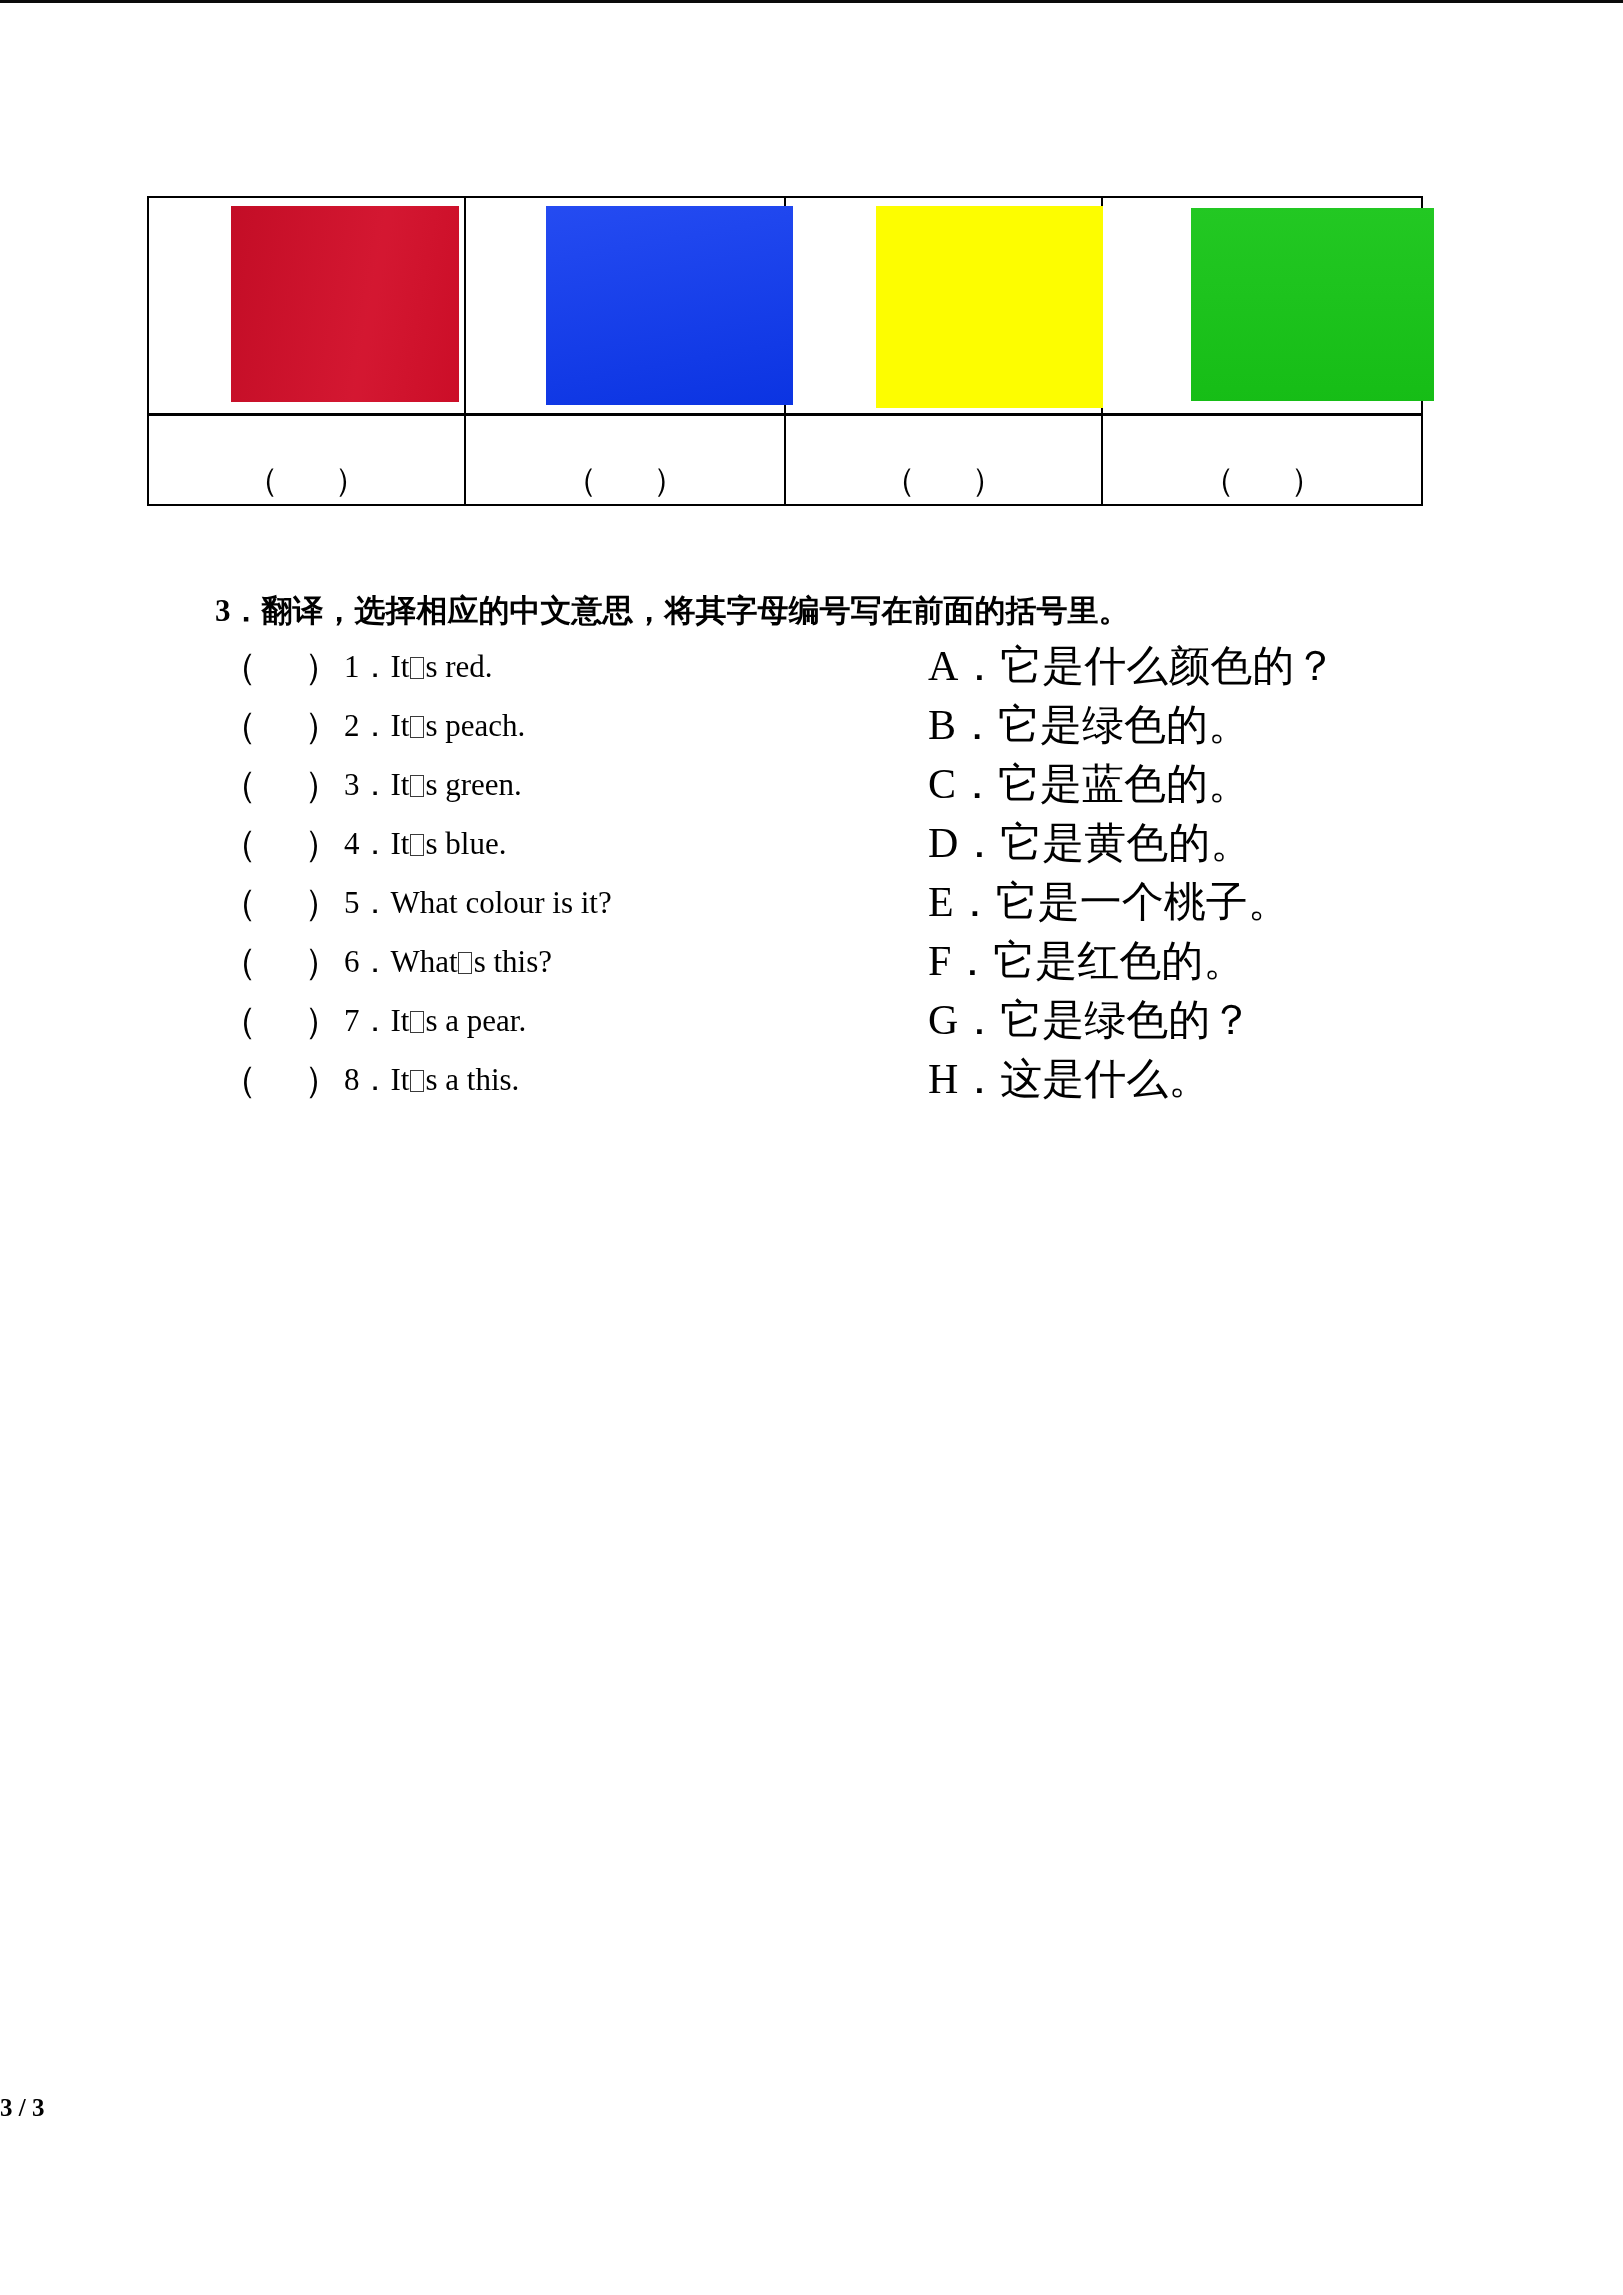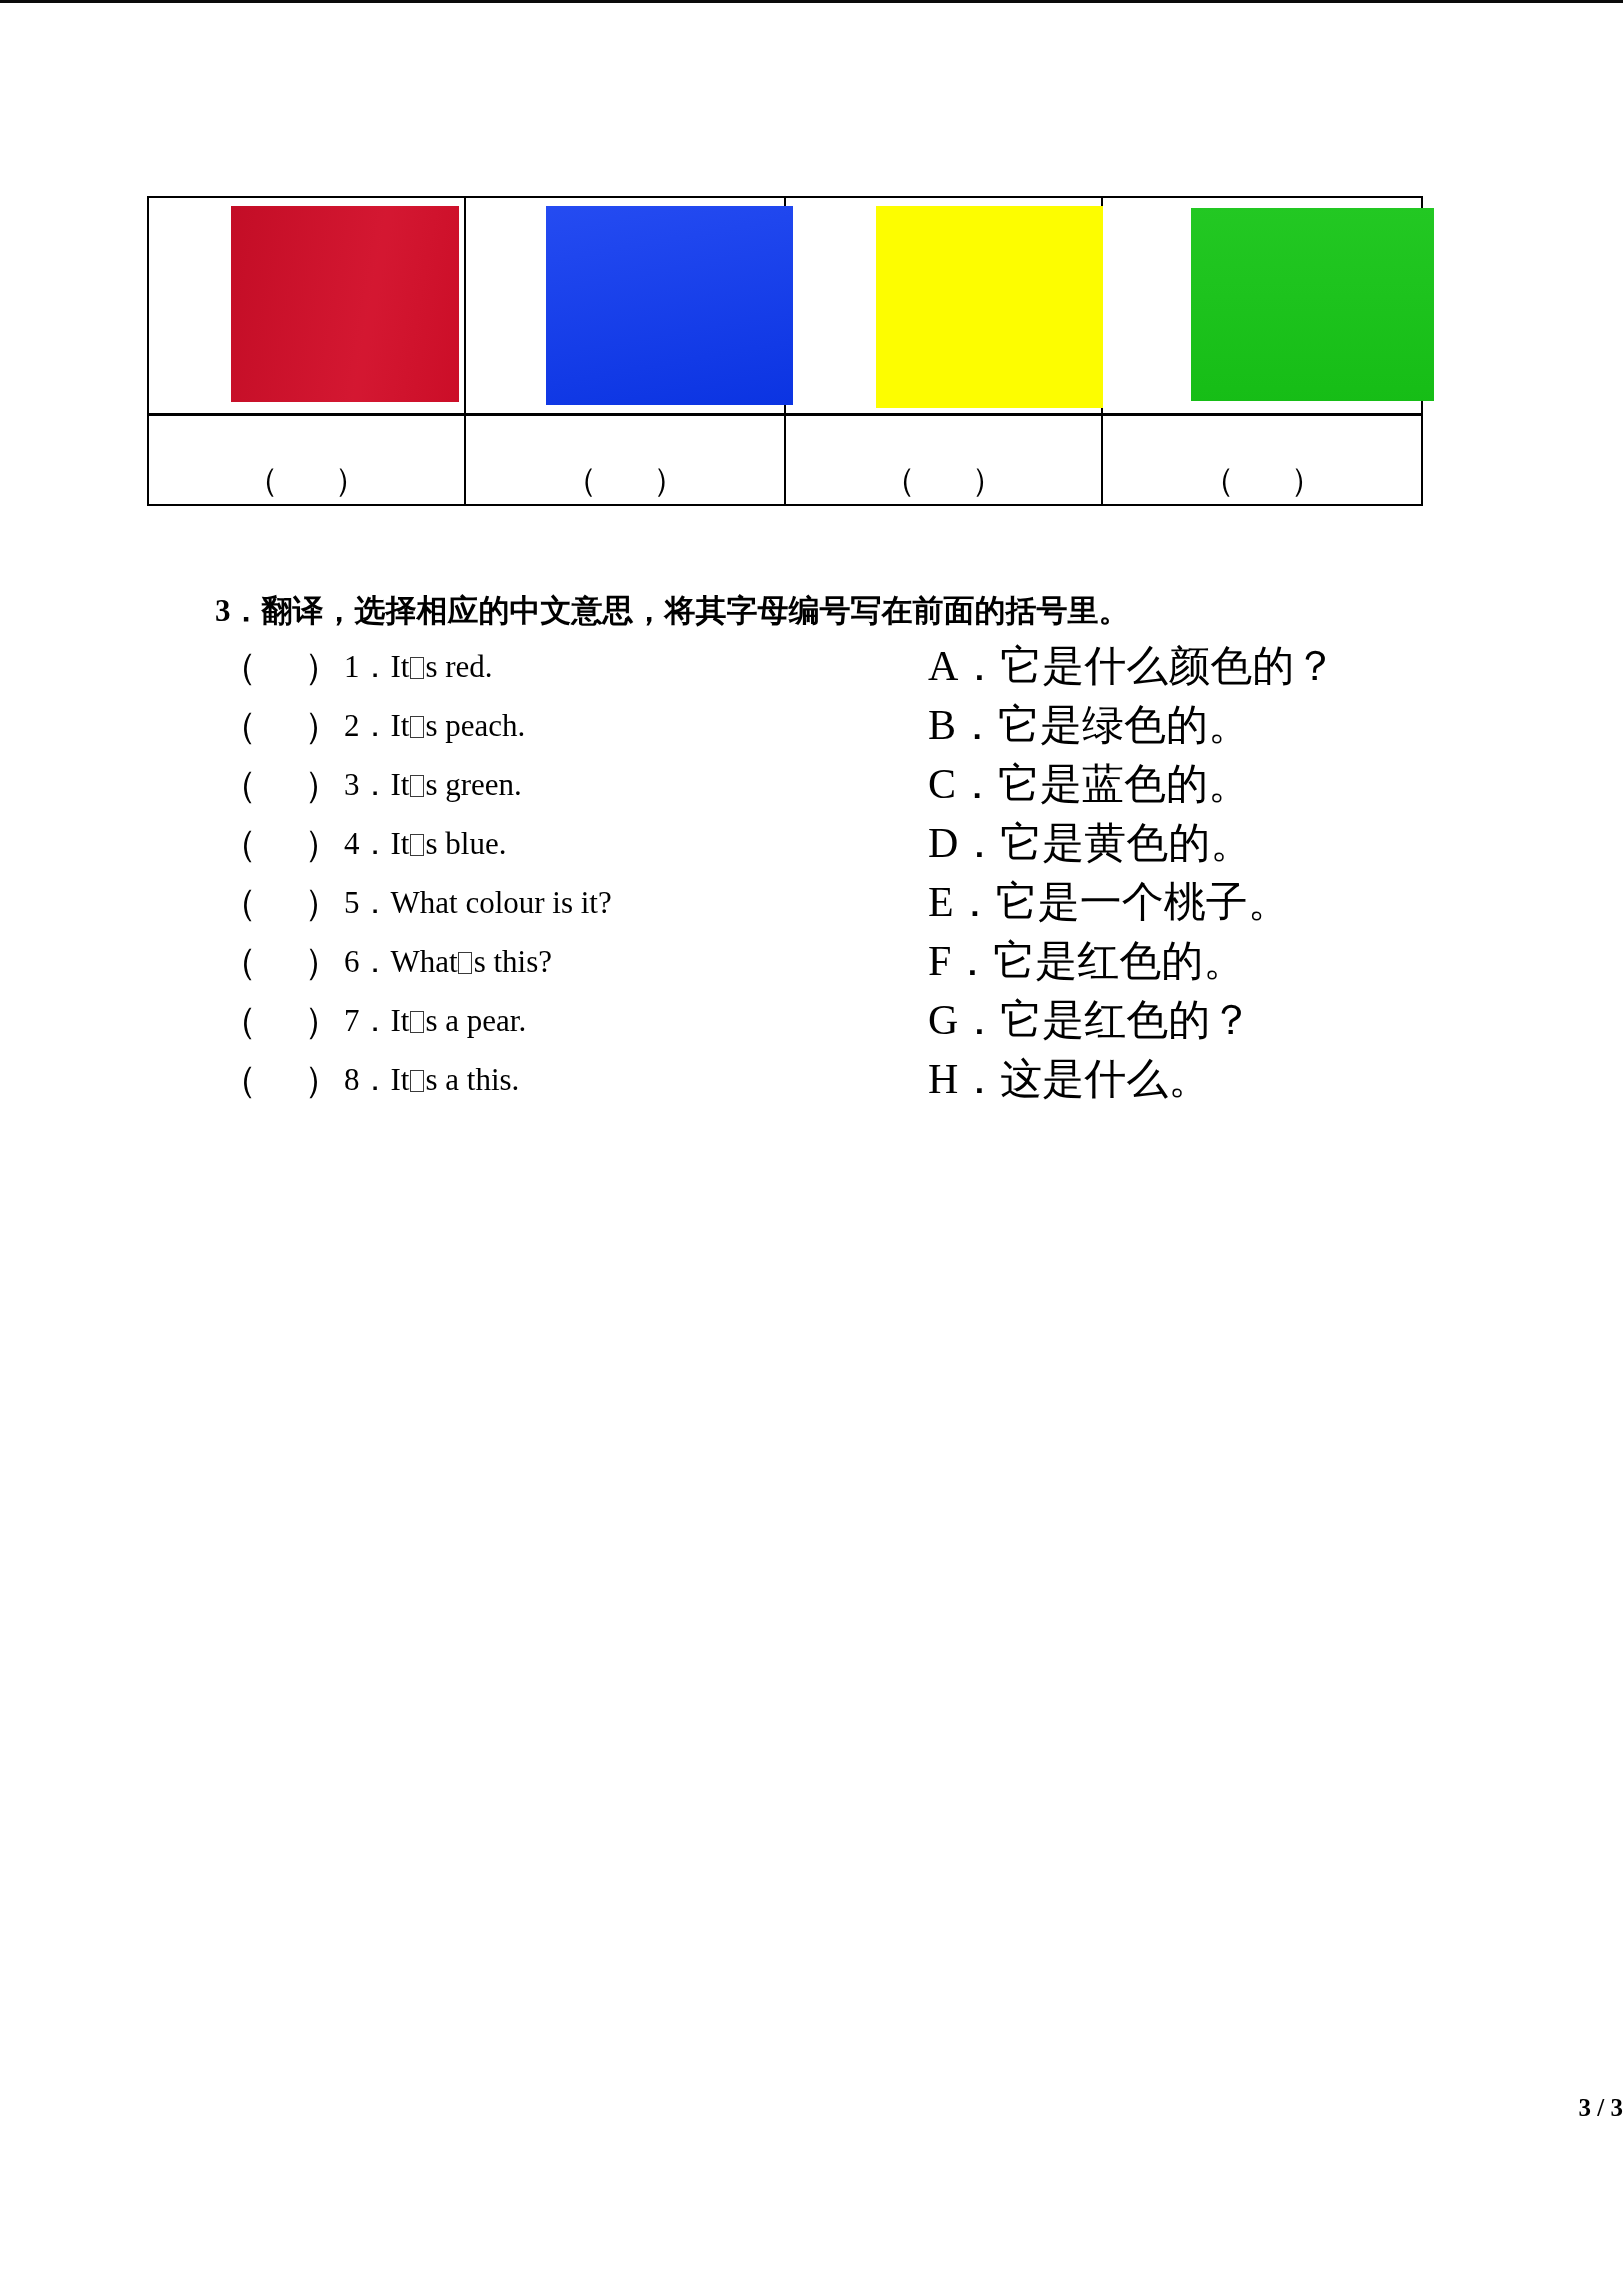--- a/index.html
+++ b/index.html
@@ -82,21 +82,21 @@
   }
   .row-0 { top: 642px; }  .row-1 { top: 701px; }
   .row-2 { top: 760px; } .row-3 { top: 819px; }
   .row-4 { top: 878px; } .row-5 { top: 937px; }
   .row-6 { top: 996px; } .row-7 { top: 1055px; }
   
   .footer {
     position: absolute;
     left: 0; top: 2094px;
     width: 1623px;
-    text-align: right;
+    text-align: left;
     font-size: 25px;
     font-weight: bold;
   }
 </style>
 </head>
 <body>
 
 <div class="page">
 
   <div class="top-edge-bar" style="background-color: rgb(10, 10, 10);"></div>
@@ -175,21 +175,21 @@
     <span class="ip-open">（</span>
     <span class="ip-close">）</span>
     <span class="ien"><span>6．</span><span>What</span><span class="apos-box"></span><span>s this?</span></span>
     <span class="iopt"><span>F．</span><span>它是红色的。</span></span>
   </div>
 
   <div class="item-row row-6">
     <span class="ip-open">（</span>
     <span class="ip-close">）</span>
     <span class="ien"><span>7．</span><span>It</span><span class="apos-box"></span><span>s a pear.</span></span>
-    <span class="iopt"><span>G．</span><span>它是红色的？</span></span>
+    <span class="iopt"><span>G．</span><span>它是绿色的？</span></span>
   </div>
 
   <div class="item-row row-7">
     <span class="ip-open">（</span>
     <span class="ip-close">）</span>
     <span class="ien"><span>8．</span><span>It</span><span class="apos-box"></span><span>s a this.</span></span>
     <span class="iopt"><span>H．</span><span>这是什么。</span></span>
   </div>
 
   <div class="footer">3 / 3</div>

